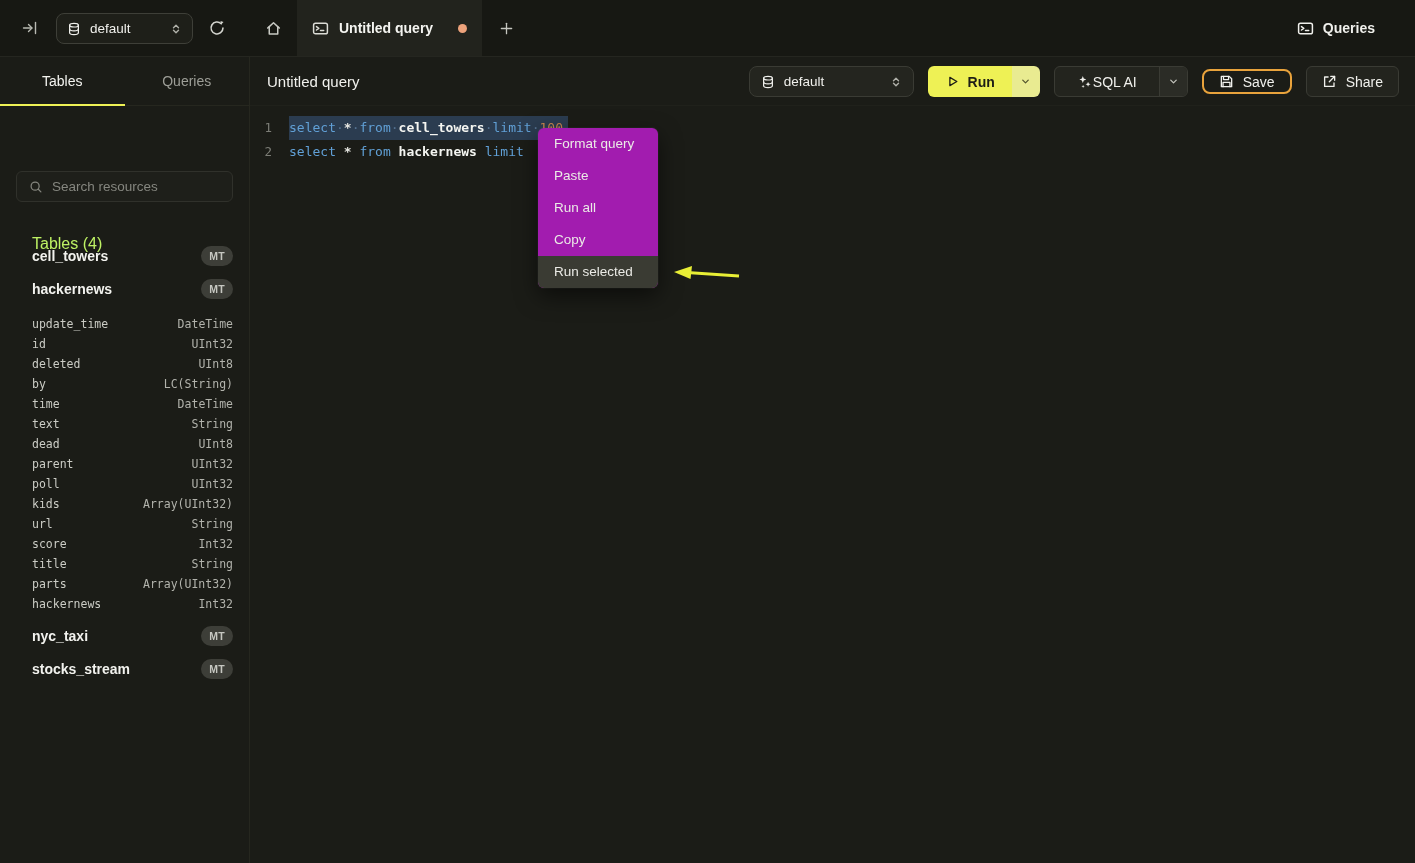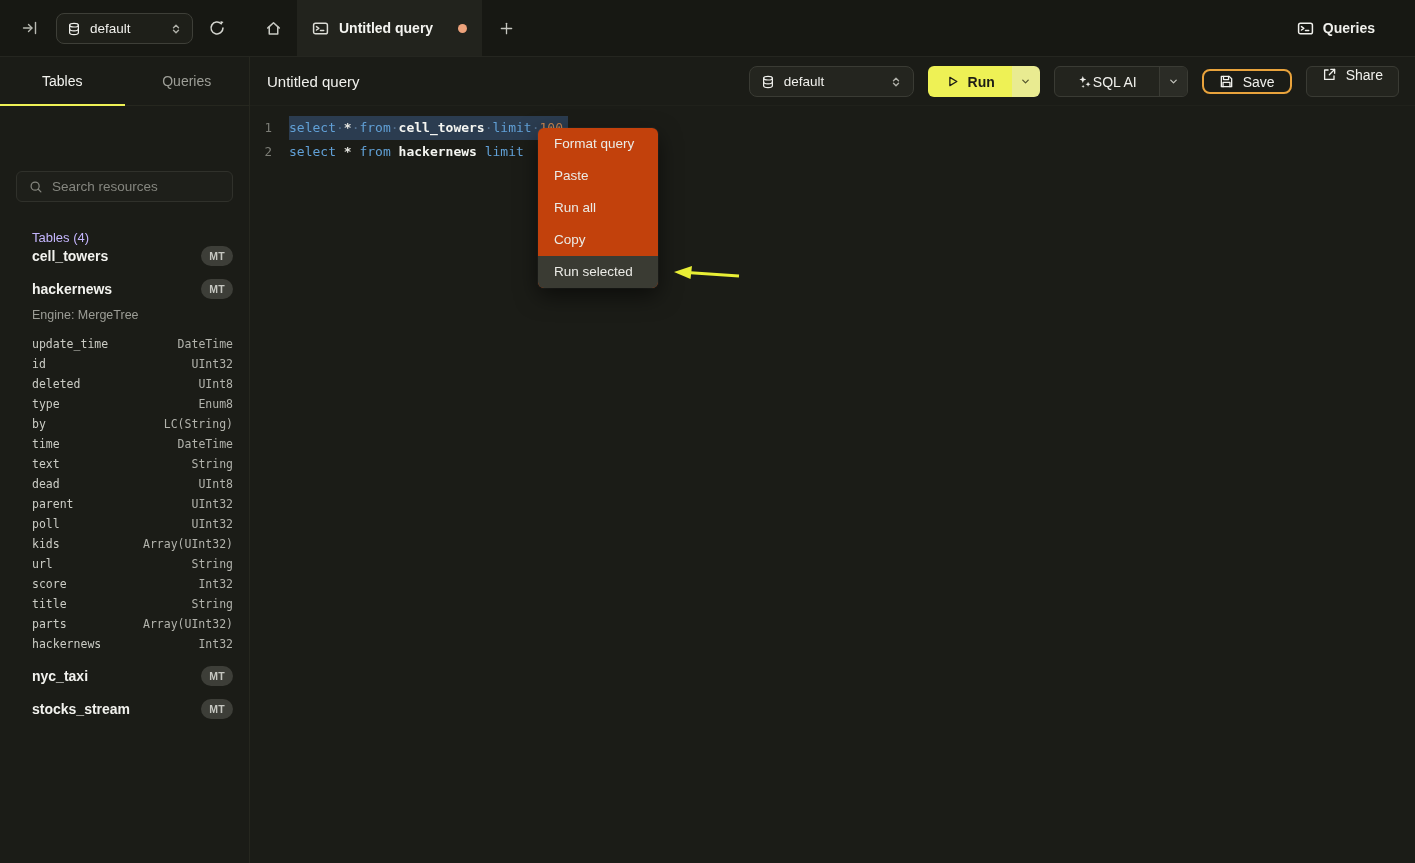--- a/index.html
+++ b/index.html
@@ -40,21 +40,21 @@
   
   .sidebar{position:absolute;left:0;top:57px;width:250px;bottom:0;background:#1b1c17;border-right:1px solid #26271f}
   .side-tabs{position:absolute;top:0;left:0;right:0;height:49px;display:flex;border-bottom:1px solid #26271f}
   .side-tab{flex:1;display:flex;align-items:center;justify-content:center;font-size:14px;color:#9d9e97;position:relative;cursor:pointer}
   .side-tab.active{color:#f4f4f0;font-weight:400}
   .side-tab.active::after{content:"";position:absolute;left:0;right:0;bottom:-1px;height:2px;background:var(--accent-yellow)}
   .new-table-btn{position:absolute;top:66px;left:16px;width:217px;height:31px;background:var(--accent-yellow);border:none;border-radius:6px;display:flex;align-items:center;justify-content:center;gap:9px;color:#191a14;font-size:14px;font-weight:500;cursor:pointer;font-family:inherit}
   .search-box{position:absolute;top:114px;left:16px;width:217px;height:31px;border:1px solid #30312b;background:#1e1f1a;border-radius:6px;display:flex;align-items:center;gap:9px;padding:0 12px;color:#85867f}
   .search-box input{flex:1;background:transparent;border:none;outline:none;color:#d8d8d3;font-size:13.5px;font-family:inherit;min-width:0}
   .search-box input::placeholder{color:#85867f}
-  .section-title{position:absolute;top:171px;left:32px;height:20px;line-height:20px;font-size:13px;color:#c4b5fd}
+  .section-title{position:absolute;top:177px;left:32px;height:20px;line-height:20px;font-size:16px;color:#bef264}
   .tables-list{position:absolute;top:182px;left:0;right:0}
   .table-row{height:33px;display:flex;align-items:center;padding:0 16px 0 32px;cursor:pointer}
   .table-name{font-size:14px;font-weight:600;color:#f2f2ee}
   .badge{margin-left:auto;background:#3d3e38;color:#c6c7c1;font-size:10.5px;font-weight:600;padding:4px 8px;border-radius:999px;letter-spacing:.3px}
   .engine-line{height:20px;line-height:20px;padding-left:32px;font-size:12.5px;color:#9c9d96}
   .columns{margin:6px 0 8px}
   .col-row{height:20px;display:flex;align-items:flex-end;padding:0 16px 0 32px;font-family:"DejaVu Sans Mono",monospace;font-size:11.5px}
   .col-name{color:#cbccc5}
   .col-type{margin-left:auto;color:#b2b3ac}
 
@@ -65,36 +65,36 @@
   .controls{position:absolute;right:16px;top:9px;height:31px;display:flex;align-items:center;gap:14px}
   .ctl-select{width:165px;height:31px;background:#24251f;border:1px solid #3a3b34;border-radius:8px;display:flex;align-items:center;gap:9px;padding:0 11px;font-size:13.5px;color:#f0f0ec;cursor:pointer}
   .ctl-select .updown{margin-left:auto;color:#b0b1aa}
   .run-btn{height:31px;border-radius:6px;overflow:hidden;display:flex;cursor:pointer}
   .run-main{width:84px;background:var(--accent-yellow);color:#1d1e16;display:flex;align-items:center;justify-content:center;gap:8px;font-size:14px;font-weight:600}
   .run-caret{width:28px;background:var(--run-chevron-yellow);color:#55562f;display:flex;align-items:center;justify-content:center}
   .sqlai-btn{height:31px;border:1px solid #3a3b34;border-radius:6px;display:flex;overflow:hidden;background:#23241e;cursor:pointer}
   .sqlai-main{width:104px;display:flex;align-items:center;justify-content:center;gap:1px;font-size:14px;color:#f0f0ec}
   .sqlai-caret{width:28px;border-left:1px solid #3a3b34;background:#2b2c26;display:flex;align-items:center;justify-content:center;color:#c2c3bc}
   .save-btn{height:25px;padding:0 15px;border:2px solid var(--save-ring-orange);border-radius:8px;background:#1b1c17;display:flex;align-items:center;gap:9px;font-size:14px;color:#f0f0ec;cursor:pointer;font-family:inherit}
-  .share-btn{height:31px;padding:0 15px;border:1px solid #3a3b34;border-radius:6px;background:#23241e;display:flex;align-items:flex-start;gap:9px;font-size:14px;color:#f0f0ec;cursor:pointer;font-family:inherit}
+  .share-btn{height:31px;padding:0 15px;border:1px solid #3a3b34;border-radius:6px;background:#23241e;display:flex;align-items:center;gap:9px;font-size:14px;color:#f0f0ec;cursor:pointer;font-family:inherit}
 
   
   .editor{position:absolute;top:50px;left:0;right:0;bottom:0}
   .code-line{position:absolute;left:0;right:0;height:24px;line-height:24px;font-family:"DejaVu Sans Mono",monospace;font-size:13px;white-space:pre}
   .line-no{position:absolute;left:0;width:22px;text-align:right;color:#7c7d76;font-size:12.5px}
   .line-code{position:absolute;left:39px}
   .line-code.selected{background:var(--selection-blue);padding-right:5px}
   .tok-keyword{color:var(--keyword-blue)}
   .tok-operator{color:#e8e8e3;font-weight:700}
   .tok-table{color:#f4f5f1;font-weight:700}
   .tok-number{color:var(--number-orange)}
   .line-code.selected .tok-space{color:#53708f}
 
   
-  .context-menu{position:absolute;left:288px;top:71px;width:120px;background:#c2410c;border-radius:6px;overflow:hidden;box-shadow:0 8px 22px rgba(0,0,0,.55),0 0 0 1px rgba(255,255,255,.04);z-index:5}
+  .context-menu{position:absolute;left:288px;top:71px;width:120px;background:#a21caf;border-radius:6px;overflow:hidden;box-shadow:0 8px 22px rgba(0,0,0,.55),0 0 0 1px rgba(255,255,255,.04);z-index:5}
   .menu-item{height:32px;line-height:32px;padding-left:16px;font-size:13.5px;color:#ebebe6;cursor:pointer}
   .menu-item.highlighted{background:#3a3b33}
 
   
   .arrow-annotation{position:absolute;left:415px;top:205px;z-index:6;pointer-events:none}
 </style>
 </head>
 <body>
 
 <div class="topbar">
@@ -213,37 +213,32 @@
 
   <div class="tables-list">
       <div class="table-row">
         <span class="table-name">cell_towers</span>
         <span class="badge">MT</span>
       </div>
       <div class="table-row">
         <span class="table-name">hackernews</span>
         <span class="badge">MT</span>
       </div>
-      <div class="engine-line">Engine: MergeTree</div>
       <div class="columns">
         <div class="col-row">
           <span class="col-name">update_time</span>
           <span class="col-type">DateTime</span>
         </div>
         <div class="col-row">
           <span class="col-name">id</span>
           <span class="col-type">UInt32</span>
         </div>
         <div class="col-row">
           <span class="col-name">deleted</span>
           <span class="col-type">UInt8</span>
-        </div>
-        <div class="col-row">
-          <span class="col-name">type</span>
-          <span class="col-type">Enum8</span>
         </div>
         <div class="col-row">
           <span class="col-name">by</span>
           <span class="col-type">LC(String)</span>
         </div>
         <div class="col-row">
           <span class="col-name">time</span>
           <span class="col-type">DateTime</span>
         </div>
         <div class="col-row">

